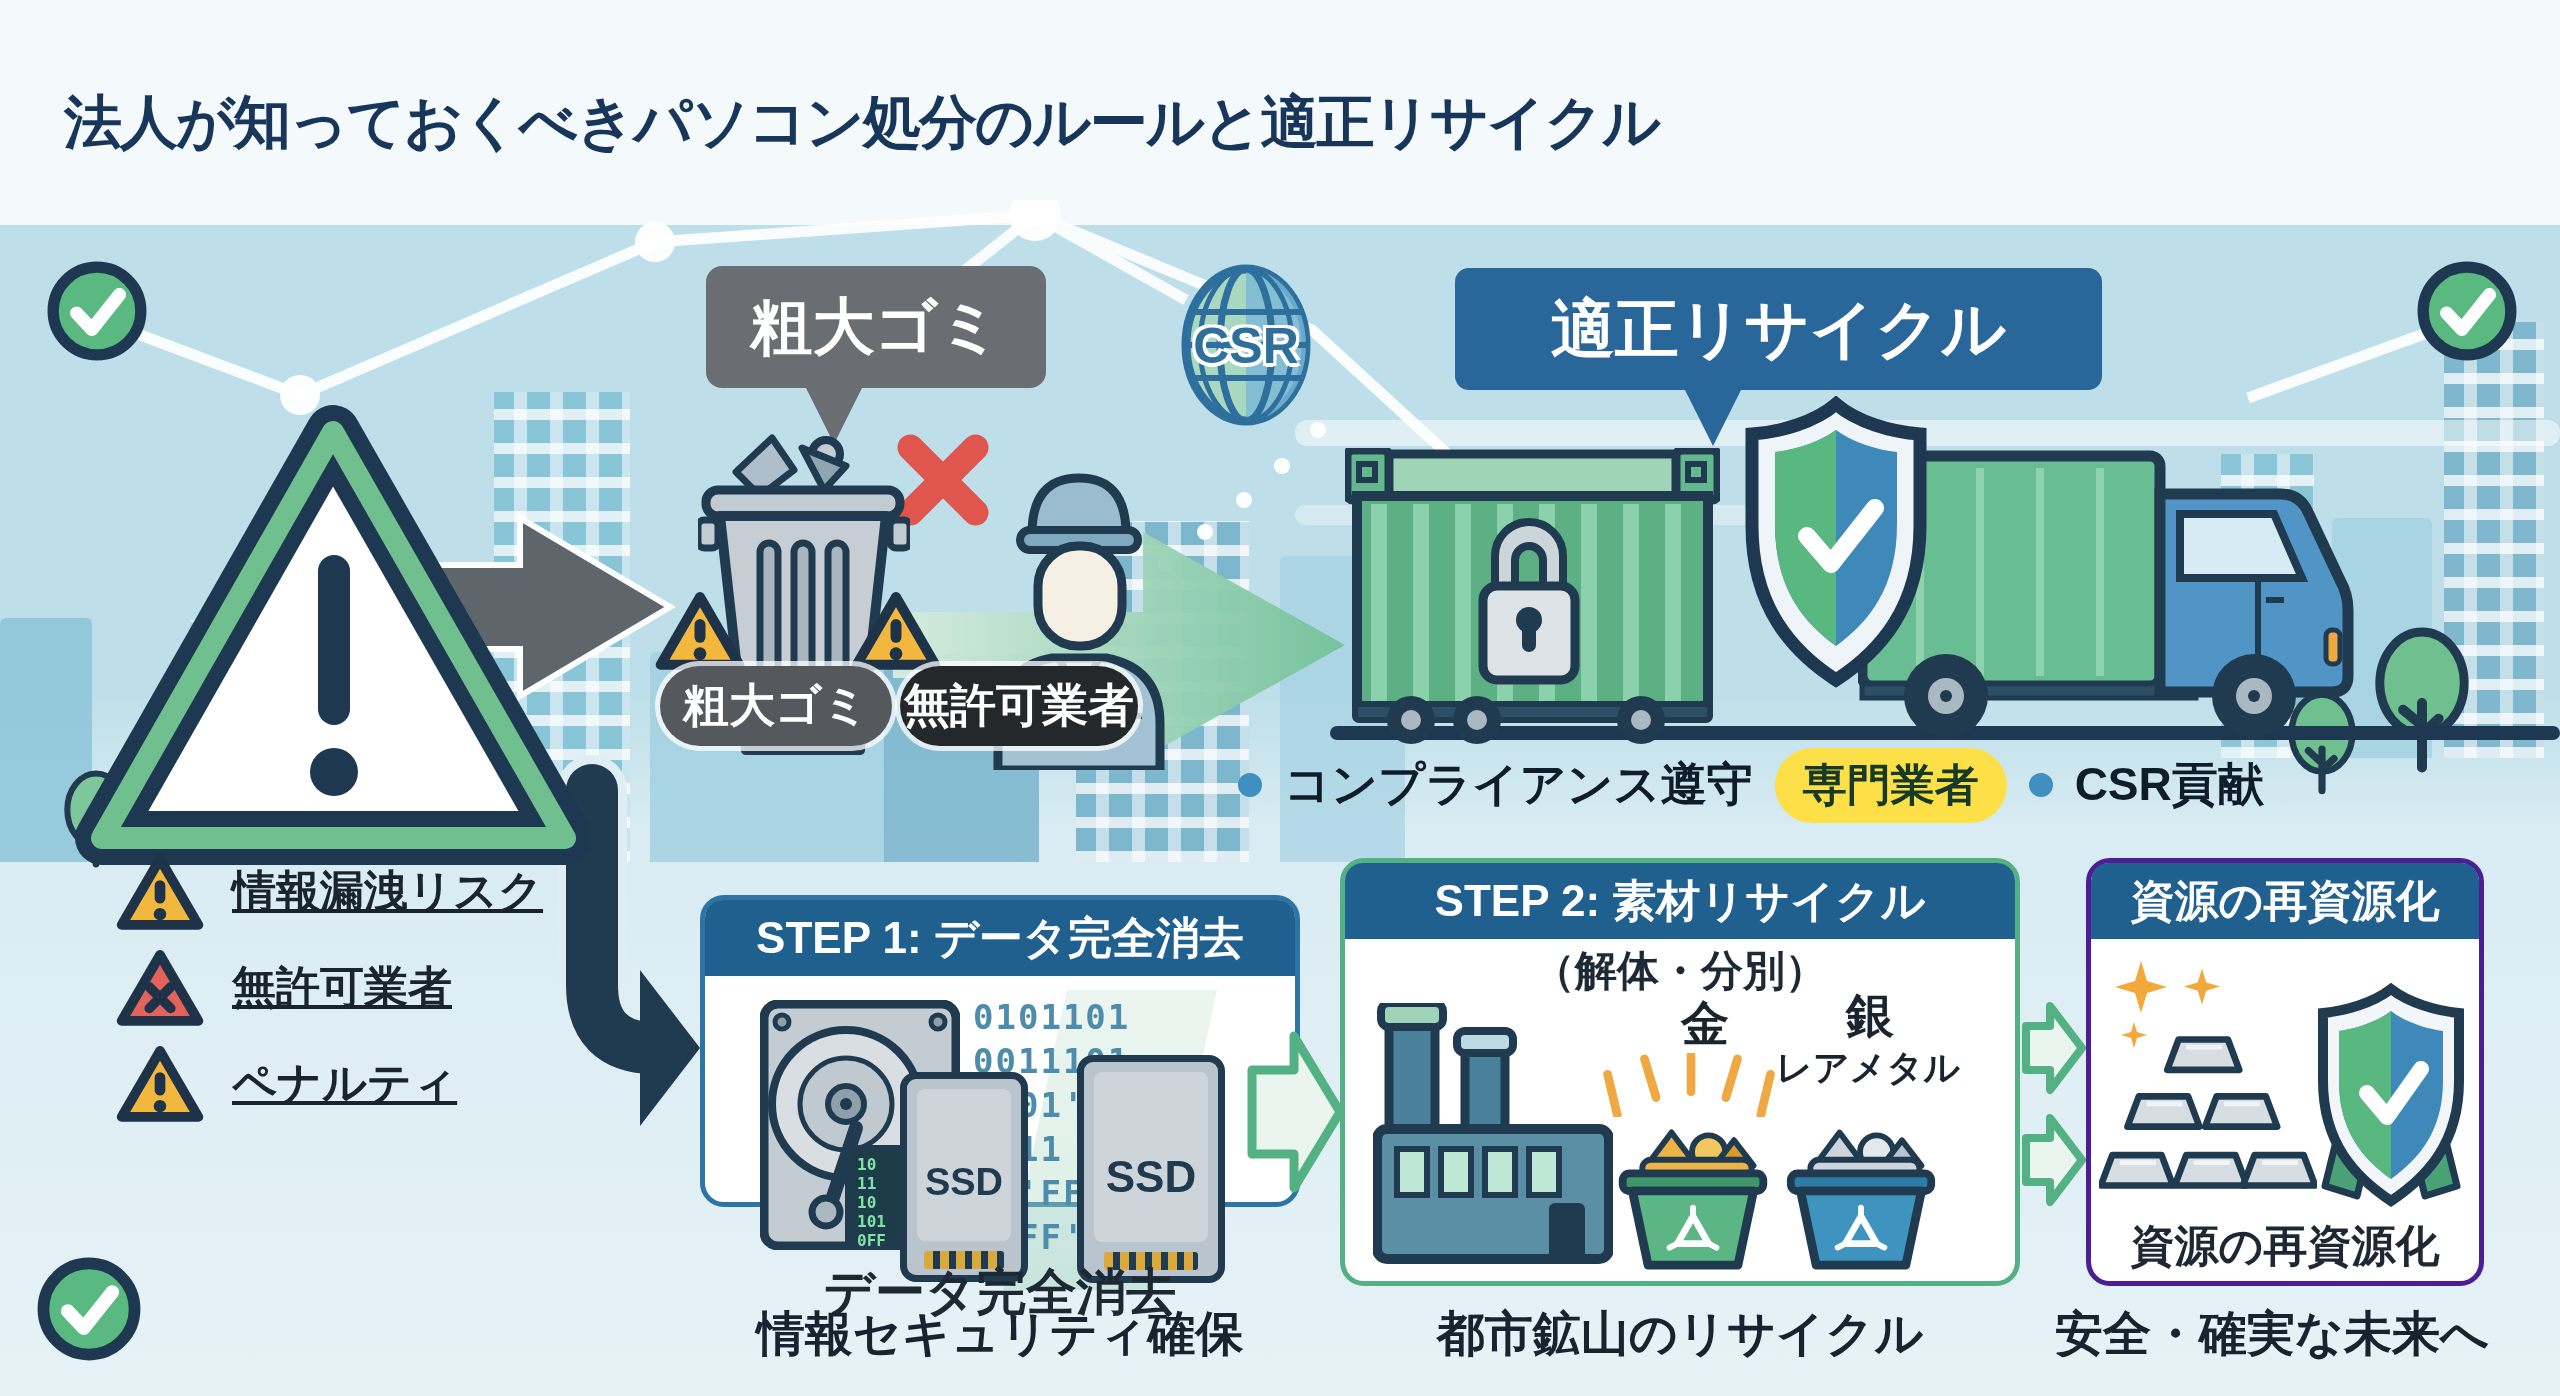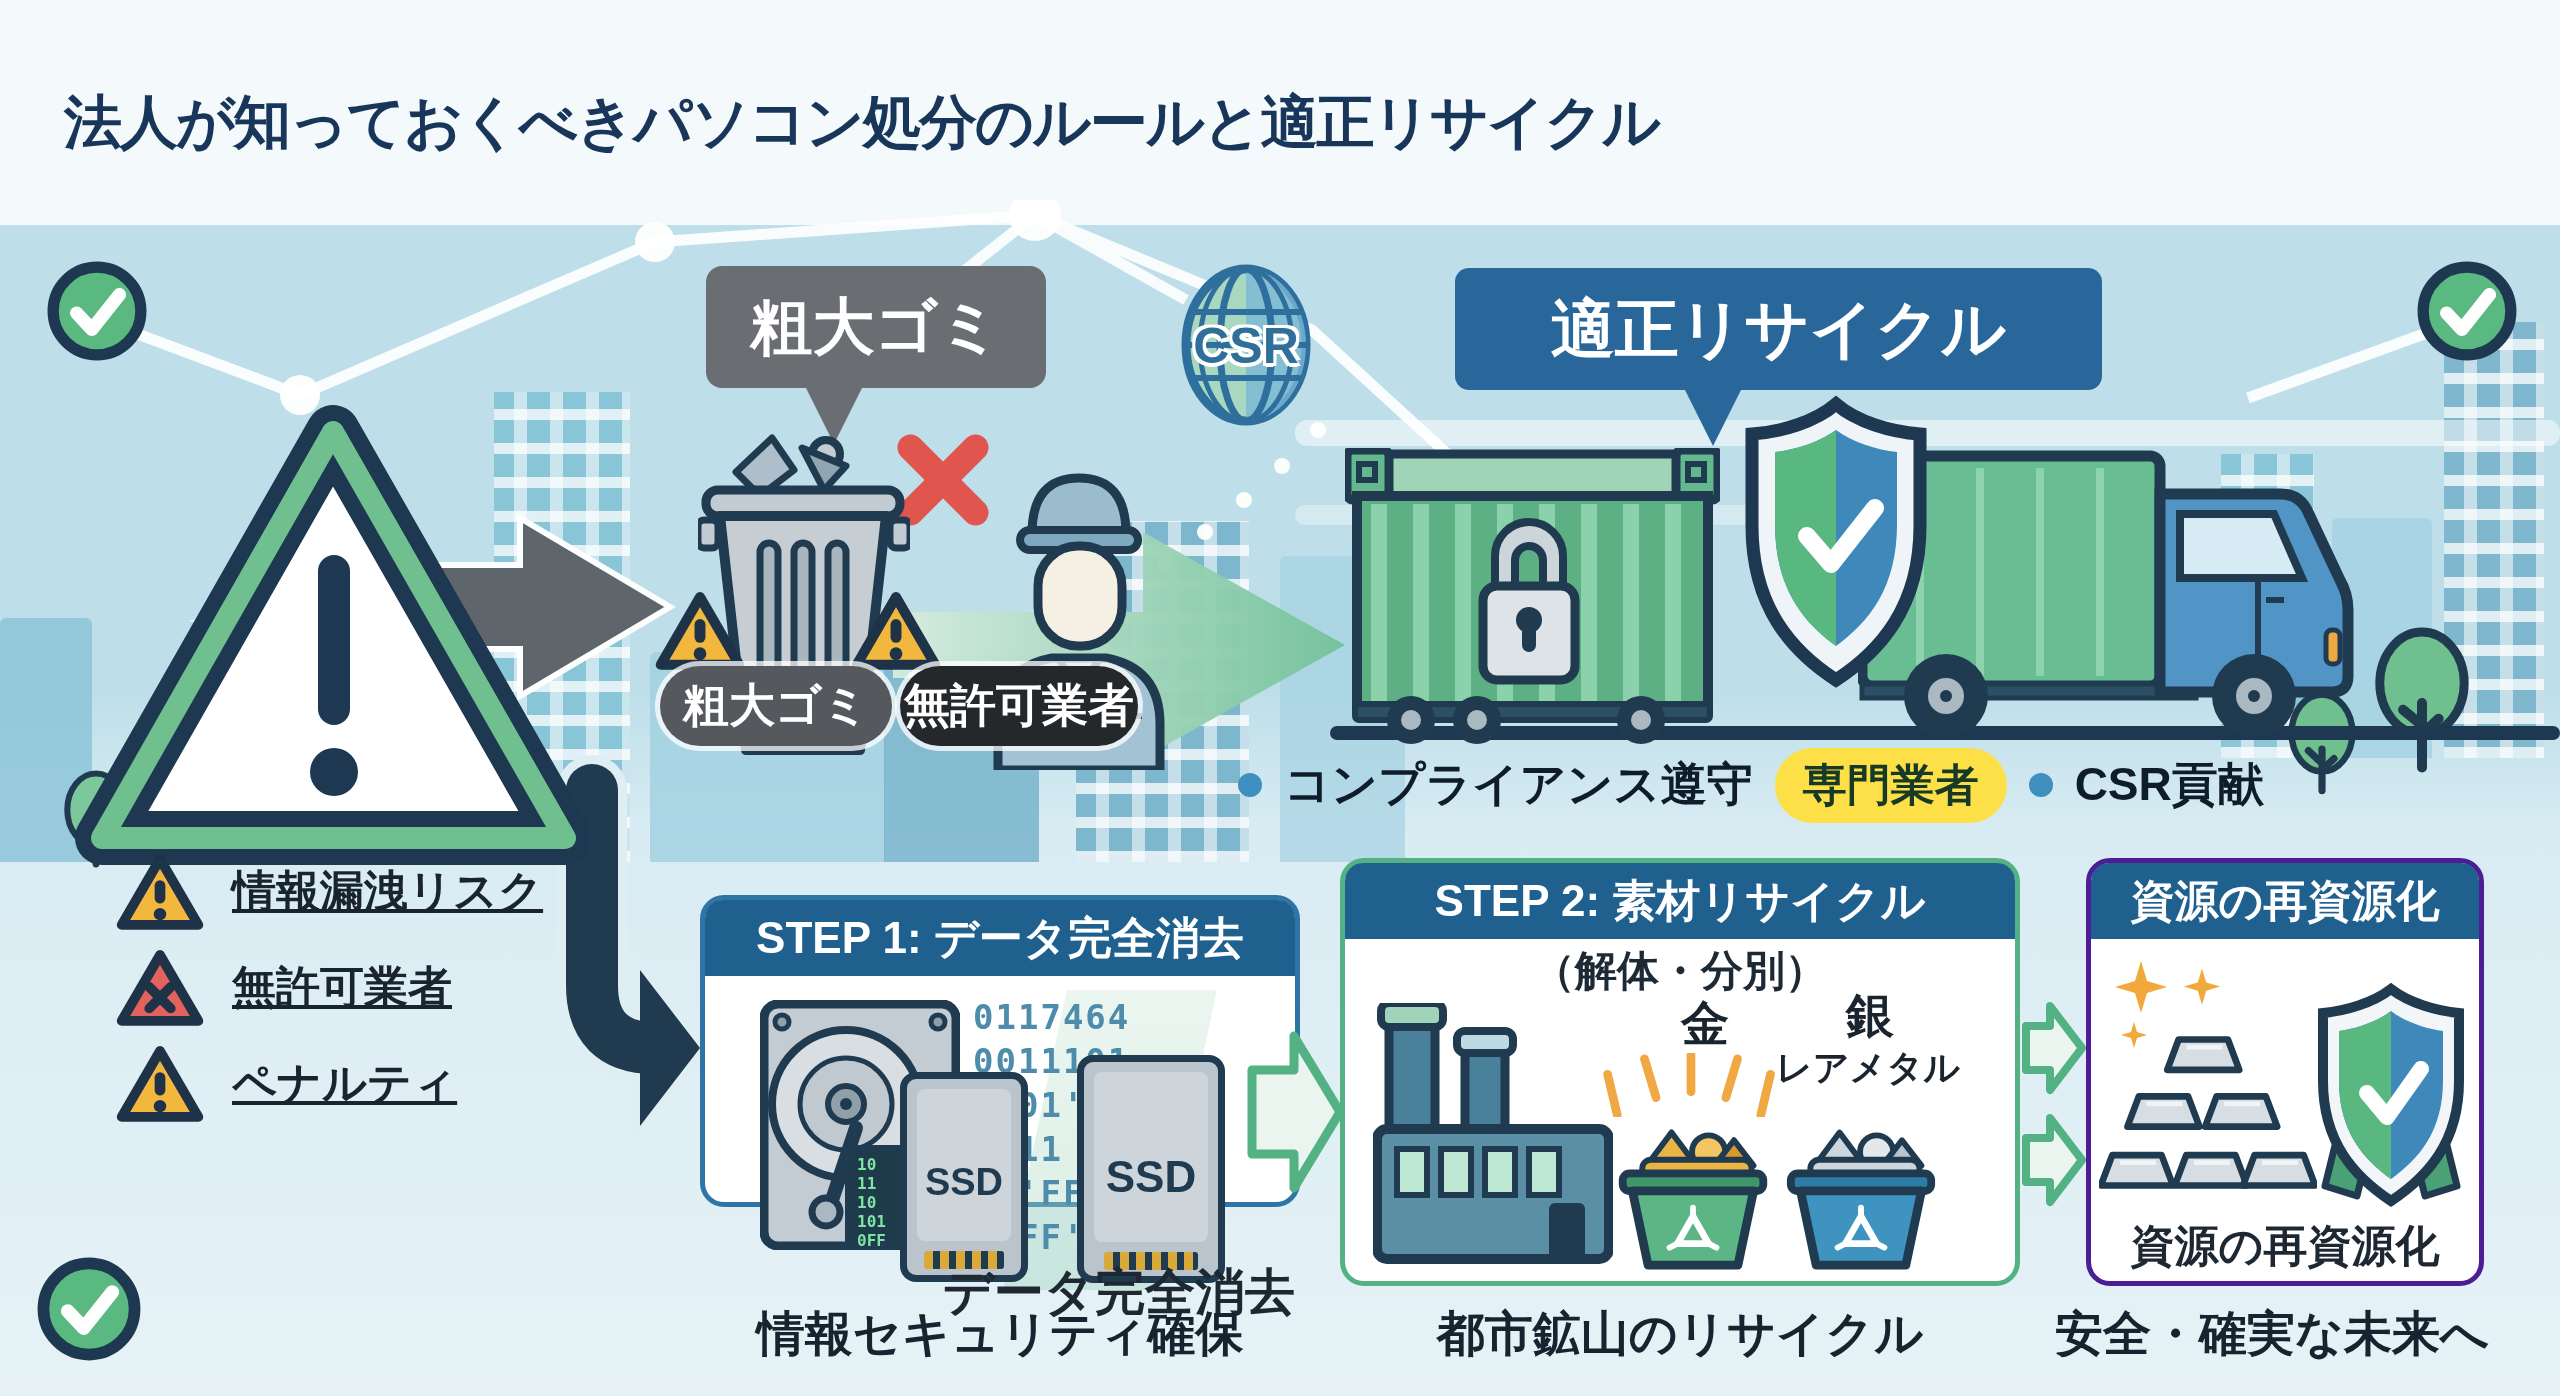--- a/index.html
+++ b/index.html
@@ -320,38 +320,38 @@
     <div class="abs mono b" style="left:152px;top:255px;font-size:16px;line-height:19px;color:#7fe3a6;text-align:left;">
       <div>10</div>
       <div>11</div>
       <div>10</div>
       <div>101</div>
       <div>0FF</div>
     </div>
     <div class="abs" style="left:330px;top:90px;width:150px;height:300px;background:linear-gradient(180deg,#cfe8da,#9fd4ba);
          opacity:.4;transform:skewX(-12deg);"></div>
     <div class="abs mono b" style="left:268px;top:95px;font-size:34px;line-height:44px;letter-spacing:2px;color:#4d8cab;">
-      <div>0117464</div>
+      <div>0101101</div>
       <div>0011101</div>
       <div>1101'FF'</div>
       <div>1011 11</div>
       <div>01'FF'10</div>
       <div>0'FF'</div>
     </div>
     <div class="abs ssd" style="left:195px;top:172px;width:128px;height:210px;">
       <div class="inner"></div>
       <div class="lbl" style="font-size:38px;">SSD</div>
       <div class="pins"></div>
     </div>
     <div class="abs ssd" style="left:372px;top:155px;width:148px;height:228px;">
       <div class="inner"></div>
       <div class="lbl" style="font-size:44px;">SSD</div>
       <div class="pins"></div>
     </div>
-    <div class="abs ctr caption-t" style="left:0;top:366px;width:590px;height:52px;font-size:50px;justify-content:flex-end;">
+    <div class="abs ctr caption-t" style="left:0;top:366px;width:590px;height:52px;font-size:50px;">
       <span>データ完全消去</span>
     </div>
   </div>
 
   <svg class="abs" style="left:1246px;top:1028px;" width="100" height="168" viewBox="0 0 100 168">
     <path d="M6,42 H48 V8 L94,84 L48,160 V126 H6 Z" fill="#e9f5ee" stroke="#54b184" stroke-width="9" stroke-linejoin="round"></path>
   </svg>
 
   <div class="abs card" style="left:1340px;top:858px;width:680px;height:428px;border:5px solid #53b183;">
     <div class="card-h ctr">

